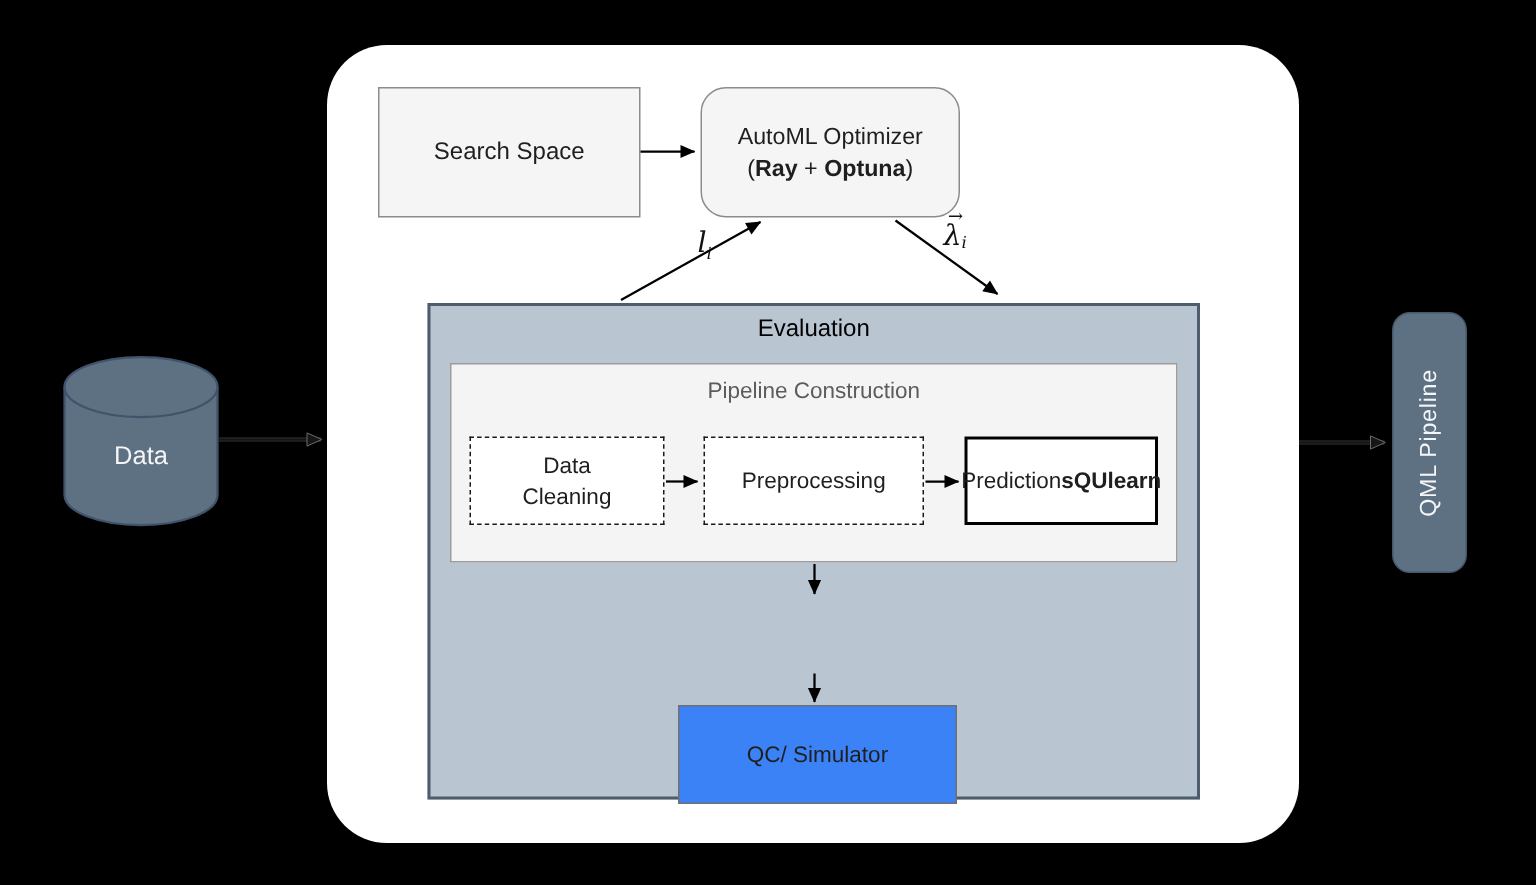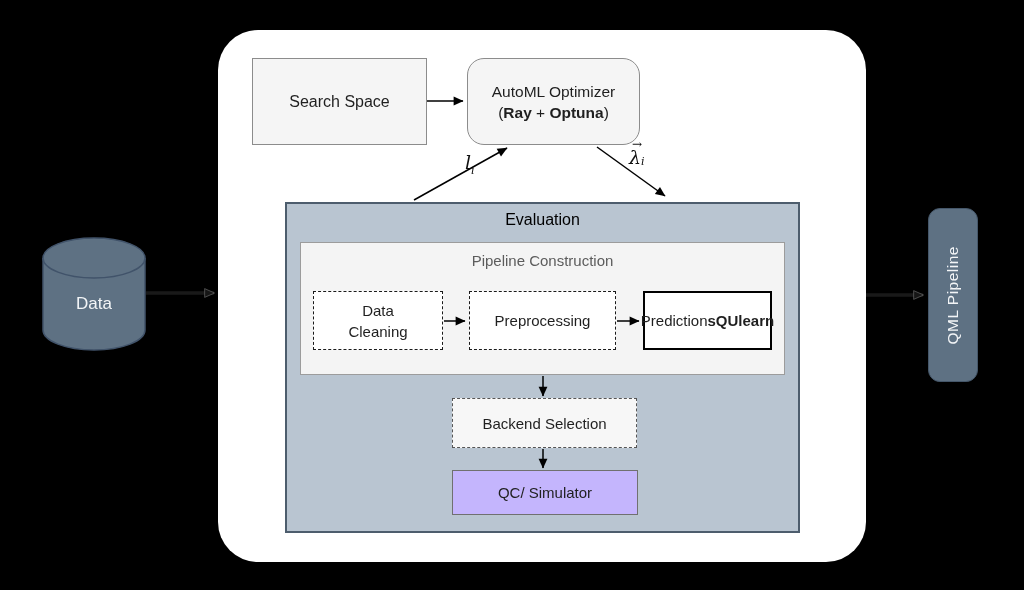--- a/index.html
+++ b/index.html
@@ -34,21 +34,21 @@
   .pc-title{
     position:absolute;left:0;top:9px;width:100%;text-align:center;
     color:#5c5c5c;font-size:15px;
   }
   .dashed-black{background:#ffffff;border:1.5px dashed #1a1a1a;}
   .data-cleaning{left:313px;top:291px;width:130px;height:59px;white-space:pre-line;z-index:3;}
   .preprocessing{left:469px;top:291px;width:147px;height:59px;z-index:3;}
   .prediction{left:643px;top:291px;width:129px;height:59px;background:#ffffff;border:2px solid #000;z-index:3;flex-direction:row;}
   .prediction .l2{font-weight:bold;}
   .backend{left:452px;top:398px;width:185px;height:50px;background:#f7f7f7;border:1.5px dashed #555;z-index:2;}
-  .qc{left:452px;top:470px;width:186px;height:45px;background:#c4b5fd;border:1.5px solid #707070;z-index:2;}
+  .qc{left:452px;top:470px;width:186px;height:66px;background:#3b82f6;border:1.5px solid #707070;z-index:2;}
   .data-label{
     position:absolute;left:43px;top:294px;width:102px;text-align:center;
     color:#f3f5f7;font-size:17px;z-index:6;
   }
   .qml{
     position:absolute;left:928px;top:208px;width:50px;height:174px;box-sizing:border-box;
     background:#5e7183;border:1px solid #45576a;border-radius:12px;
     display:flex;align-items:center;justify-content:center;z-index:2;
   }
   .qml span{
@@ -114,23 +114,20 @@
 
   <div class="node dashed-black preprocessing">
     <span>Preprocessing</span>
   </div>
 
   <div class="node prediction">
     <span>Prediction</span>
     <span class="l2">sQUlearn</span>
   </div>
 
-  <div class="node backend">
-    <span>Backend Selection</span>
-  </div>
 
   <div class="node qc">
     <span>QC/ Simulator</span>
   </div>
 
   <div class="data-label">Data</div>
 
   <div class="qml">
     <span>QML Pipeline</span>
   </div>

